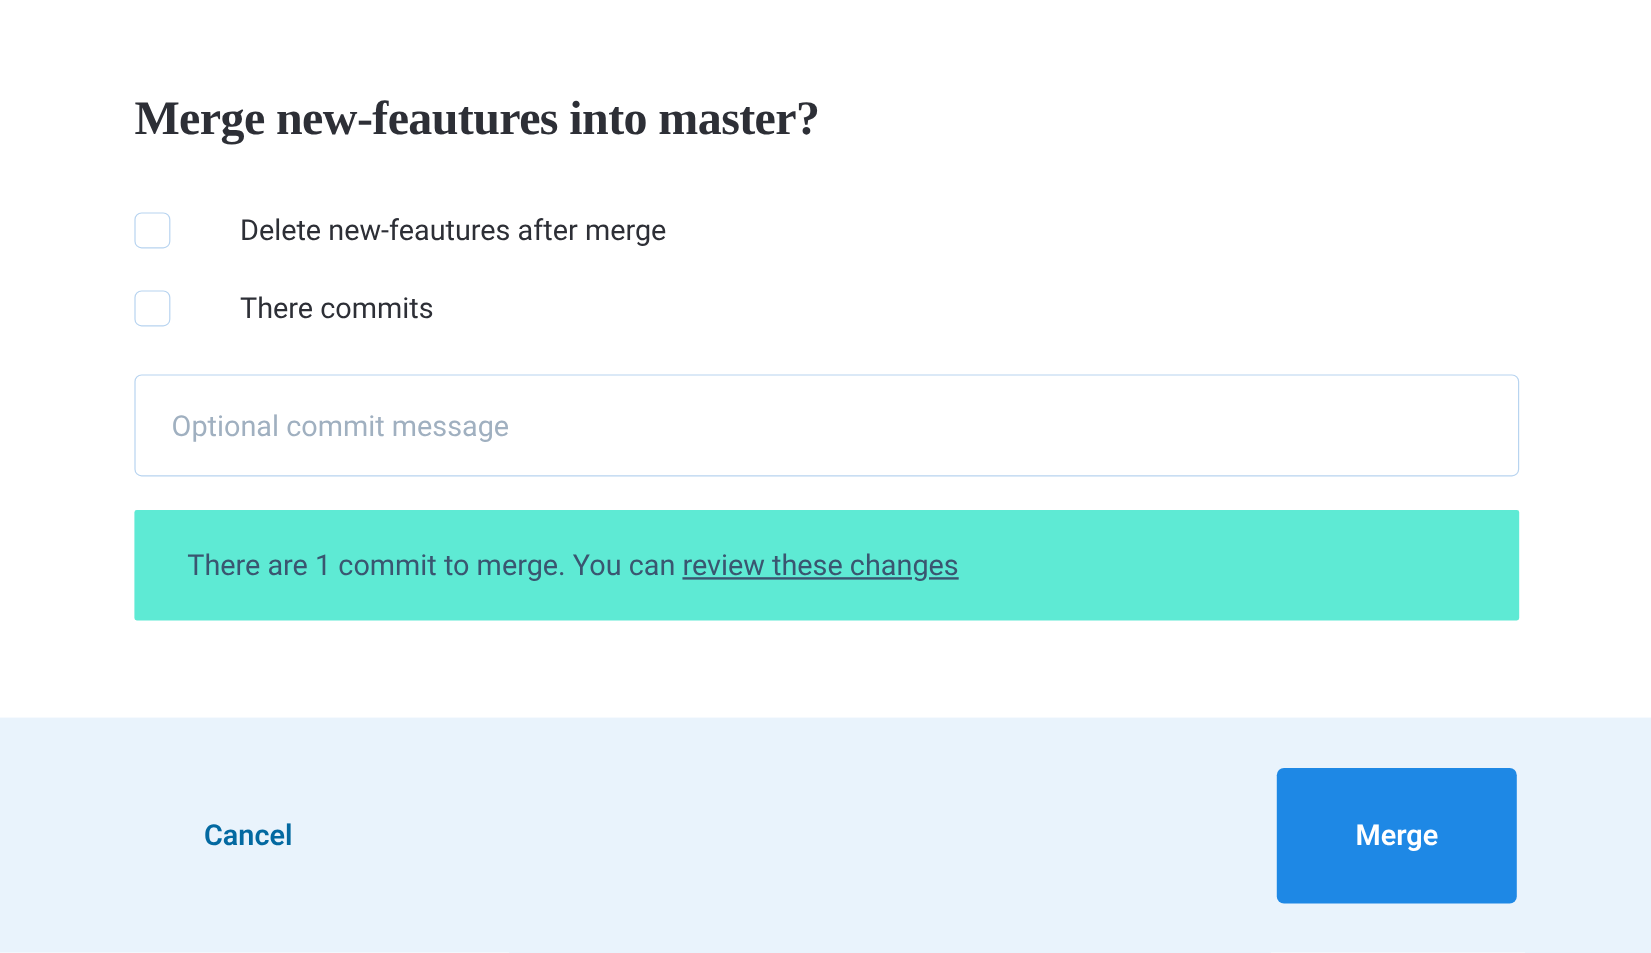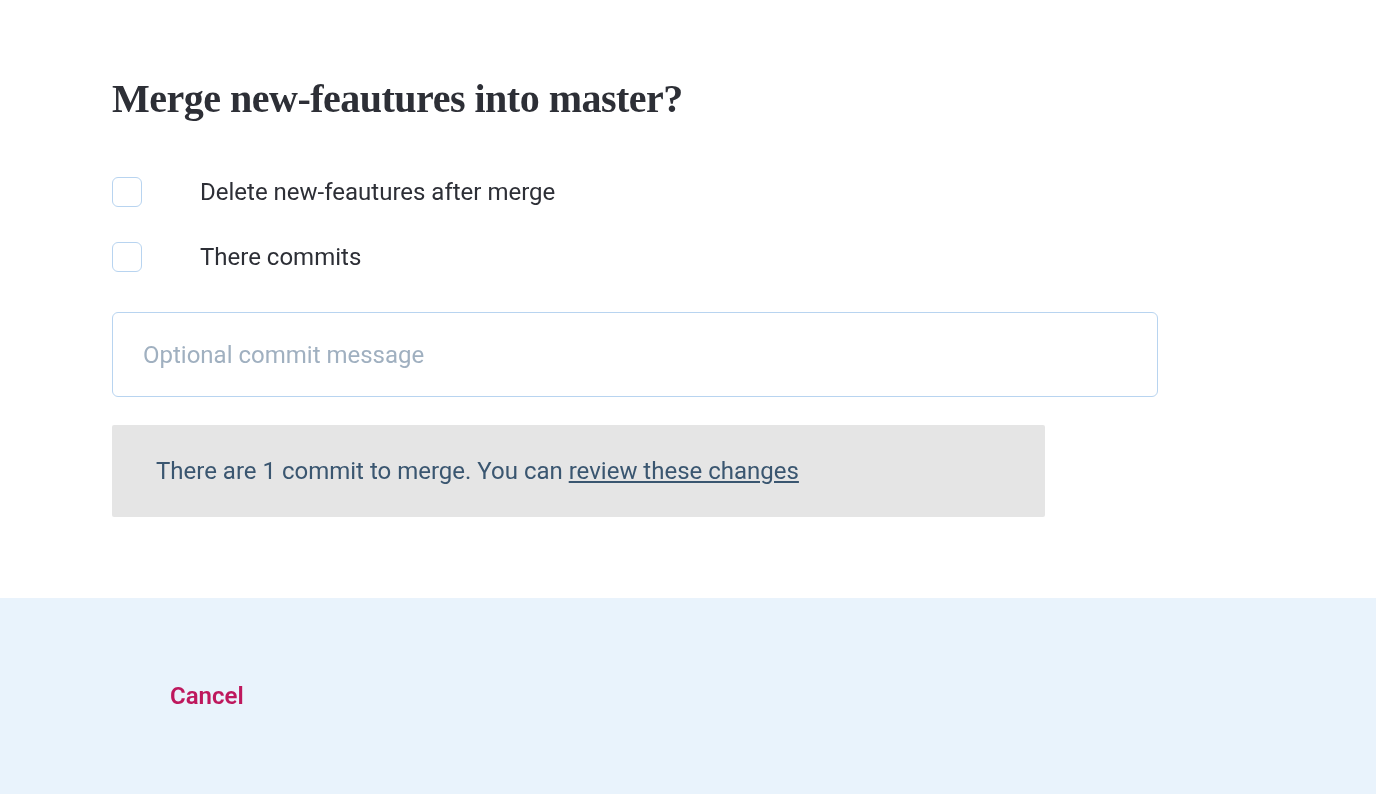--- a/index.html
+++ b/index.html
@@ -40,37 +40,37 @@
       cursor: pointer;
       margin-right: 30px;
       flex-shrink: 0;
     }
     .checkbox-label {
       font-size: 24px;
       color: #2d2f36;
       font-weight: 400;
     }
     .commit-input {
-      width: 1046px;
+      width: 1154px;
       height: 85px;
       border: 1.5px solid #b8d4f0;
       border-radius: 6px;
       padding: 0 30px;
       font-size: 24px;
       color: #000000;
       margin-top: 5px;
       margin-bottom: 28px;
       font-family: inherit;
     }
     .commit-input::placeholder {
       color: #a0b0c0;
     }
     .info-banner {
-      width: 933px;
-      background: #e5e5e5;
+      width: 1154px;
+      background: #5eead4;
       padding: 32px 44px;
       border-radius: 2px;
     }
     .info-text {
       font-size: 24px;
       color: #3a5670;
       font-weight: 400;
     }
     .info-link {
       text-decoration: underline;
@@ -85,21 +85,21 @@
       height: 196px;
       background: #e9f3fc;
       display: flex;
       align-items: center;
       justify-content: space-between;
       padding: 0 112px 0 170px;
     }
     .cancel-button {
       font-size: 24px;
       font-weight: 600;
-      color: #be185d;
+      color: #0369a1;
       background: transparent;
       border: none;
       cursor: pointer;
       font-family: inherit;
     }
     .merge-button {
       width: 200px;
       height: 113px;
       background: #1e88e5;
       color: #ffffff;
@@ -131,13 +131,14 @@
 
   <div class="info-banner">
     <span class="info-text">
       <span>There are 1 commit to merge. You can </span><a class="info-link">review these changes</a>
     </span>
   </div>
 </div>
 
 <div class="footer">
   <button class="cancel-button">Cancel</button>
+  <button class="merge-button">Merge</button>
 </div>
 
 </body></html>

